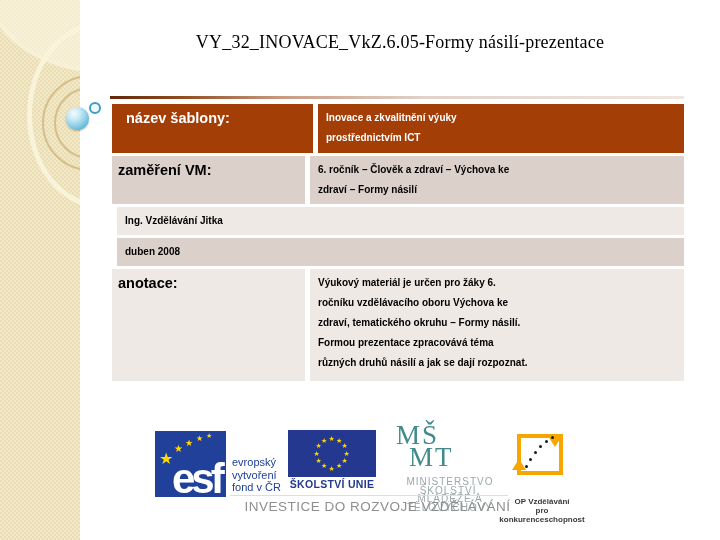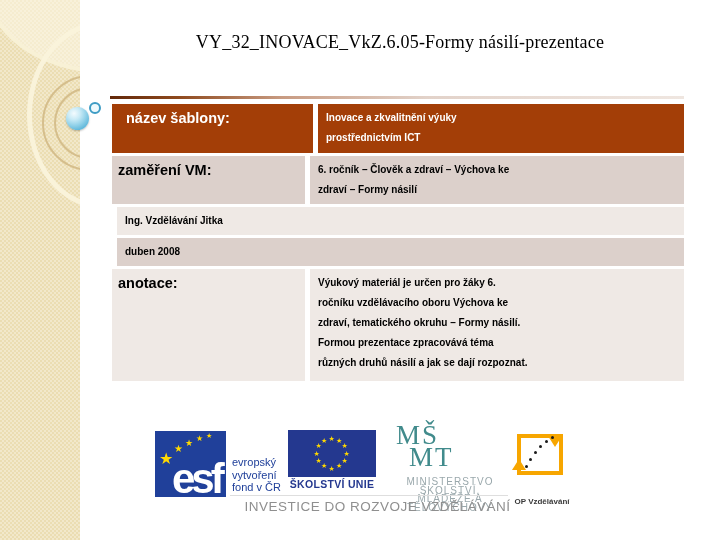--- a/index.html
+++ b/index.html
@@ -220,16 +220,17 @@
 <div class="opvk-tri-bl"></div>
 <div class="opvk-tri-tr"></div>
 <div class="opvk-dot" style="left:525px;top:465px;"></div>
 <div class="opvk-dot" style="left:529px;top:458px;"></div>
 <div class="opvk-dot" style="left:534px;top:451px;"></div>
 <div class="opvk-dot" style="left:539px;top:445px;"></div>
 <div class="opvk-dot" style="left:545px;top:440px;"></div>
 <div class="opvk-dot" style="left:551px;top:436px;"></div>
 <div class="opvk-caption">
   <div>OP Vzdělávání</div>
+  <div>pro konkurenceschopnost</div>
 </div>
 
 <div class="investice-line"></div>
 <div class="investice">INVESTICE DO ROZVOJE VZDĚLÁVÁNÍ</div>
 
 </body></html>

